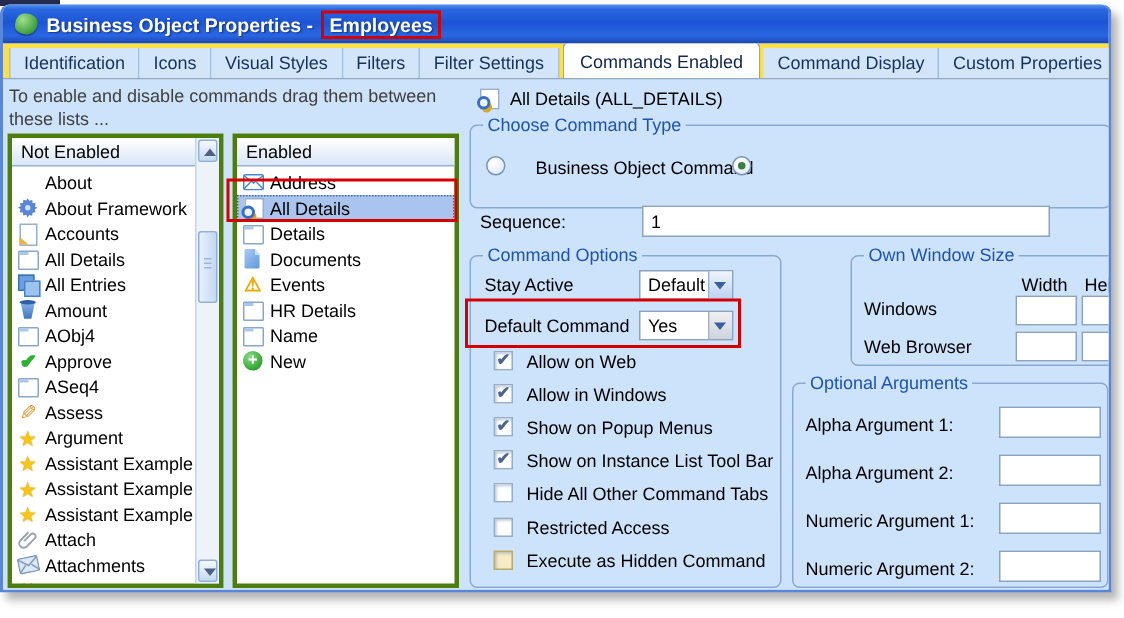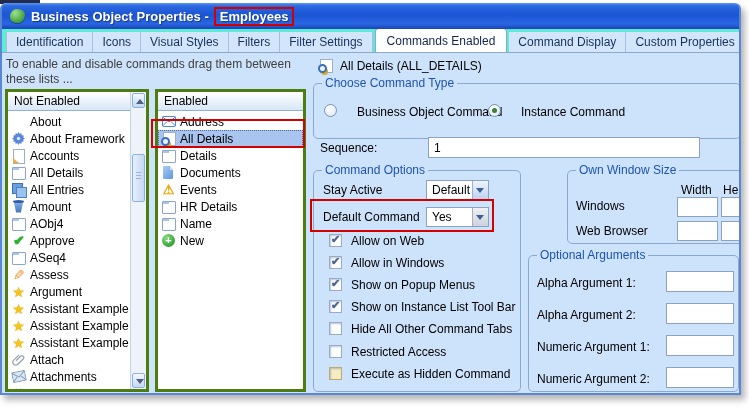--- a/index.html
+++ b/index.html
@@ -14,21 +14,21 @@
 
   
   .titlebar { height:26px; margin:-0px -0px 0 -0px; border-radius:5px 5px 0 0; display:flex; align-items:center; gap:6px; padding:0 8px;
               background:linear-gradient(180deg,#5a96f2 0%,#2a68e0 12%,#1c55d4 45%,#2a66e2 80%,#1a44b4 100%); }
   .title-text { color:#fff; font-weight:bold; font-size:13px; text-shadow:1px 1px 1px #173a8c; white-space:nowrap; display:flex; align-items:center; gap:5px;}
   .title-hl { border:2px solid #d40000; padding:0 4px; }
   .ic-app { width:15px; height:14px; flex:none; border-radius:50% 60% 55% 60%/60% 45% 65% 45%;
             background:radial-gradient(circle at 35% 30%, #9fe08a, #3f9e3f 70%, #2a7a2a); box-shadow:0 1px 1px rgba(0,0,0,.4);}
 
   
-  .tabbar { position:relative; height:24px; background:#5eead4; display:flex; align-items:flex-end;
+  .tabbar { position:relative; height:24px; background:#fde047; display:flex; align-items:flex-end;
             border-bottom:1px solid #8ca8cc; overflow:hidden; white-space:nowrap; }
   .tab { height:20px; display:flex; align-items:center; padding:0 9px; background:#d3e5fa;
          border-right:1px solid #a4bfe0; color:#16325c; cursor:default; flex:none; }
   .tab.first { border-left:1px solid #a4bfe0; margin-left:4px; }
   .tab.active { height:24px; background:#fff; color:#10264e; border:1px solid #8ca8cc; border-bottom:none;
                 border-radius:4px 4px 0 0; padding:0 11px; position:relative; z-index:2; margin:0 2px; }
 
   
   .content { position:absolute; left:0; right:0; top:50px; bottom:0; background:#cde2fb; overflow:hidden; }
   .instructions { position:absolute; left:4px; top:4px; width:312px; line-height:15px; color:#404040; }
@@ -310,21 +310,20 @@
         <span class="ic ic-preview"></span>
         <span>All Details (ALL_DETAILS)</span>
       </div>
 
       <div class="group g-type">
         <span class="legend">Choose Command Type</span>
         <div class="radio-row">
           <span class="radio" style="left:10px;"></span>
           <span class="rlabel" style="left:31px;">Business Object Command</span>
           <span class="radio on" style="left:174px;"></span>
-          <span class="rlabel" style="left:195px;">Instance Command</span>
         </div>
       </div>
 
       <span class="seq-label">Sequence:</span>
       <input class="field seq-input" value="1" style="">
 
       <div class="group g-opts">
         <span class="legend">Command Options</span>
 
         <div class="opt-row" style="top:9px;">

